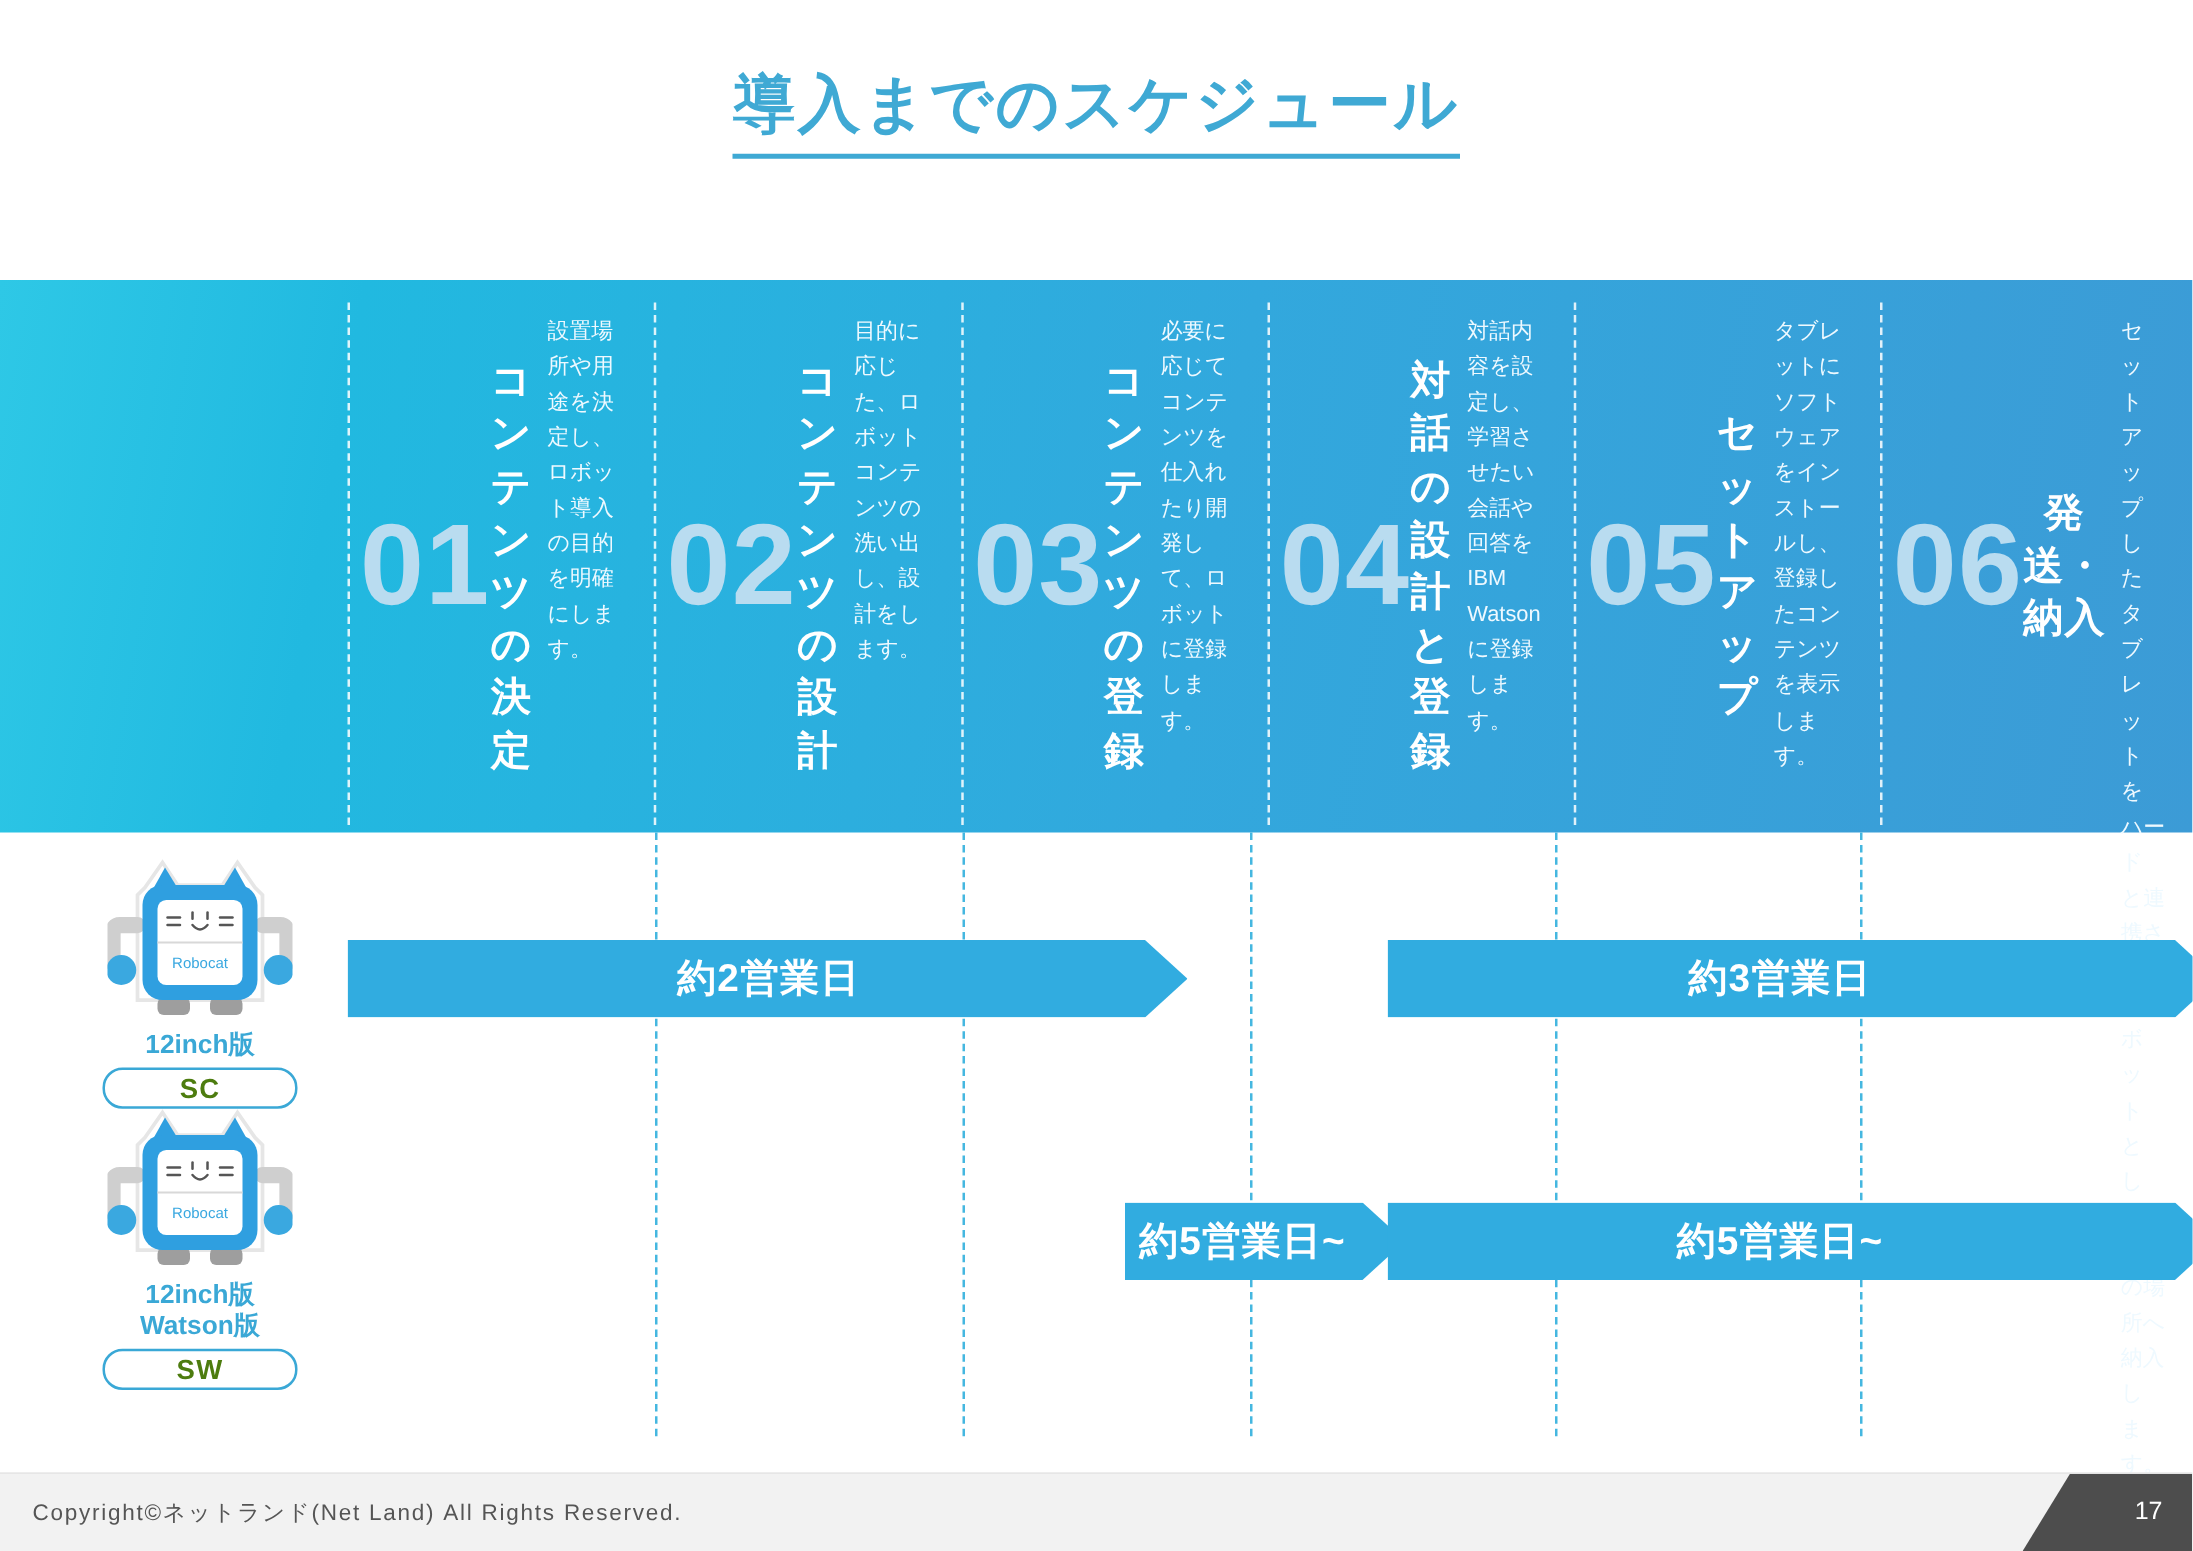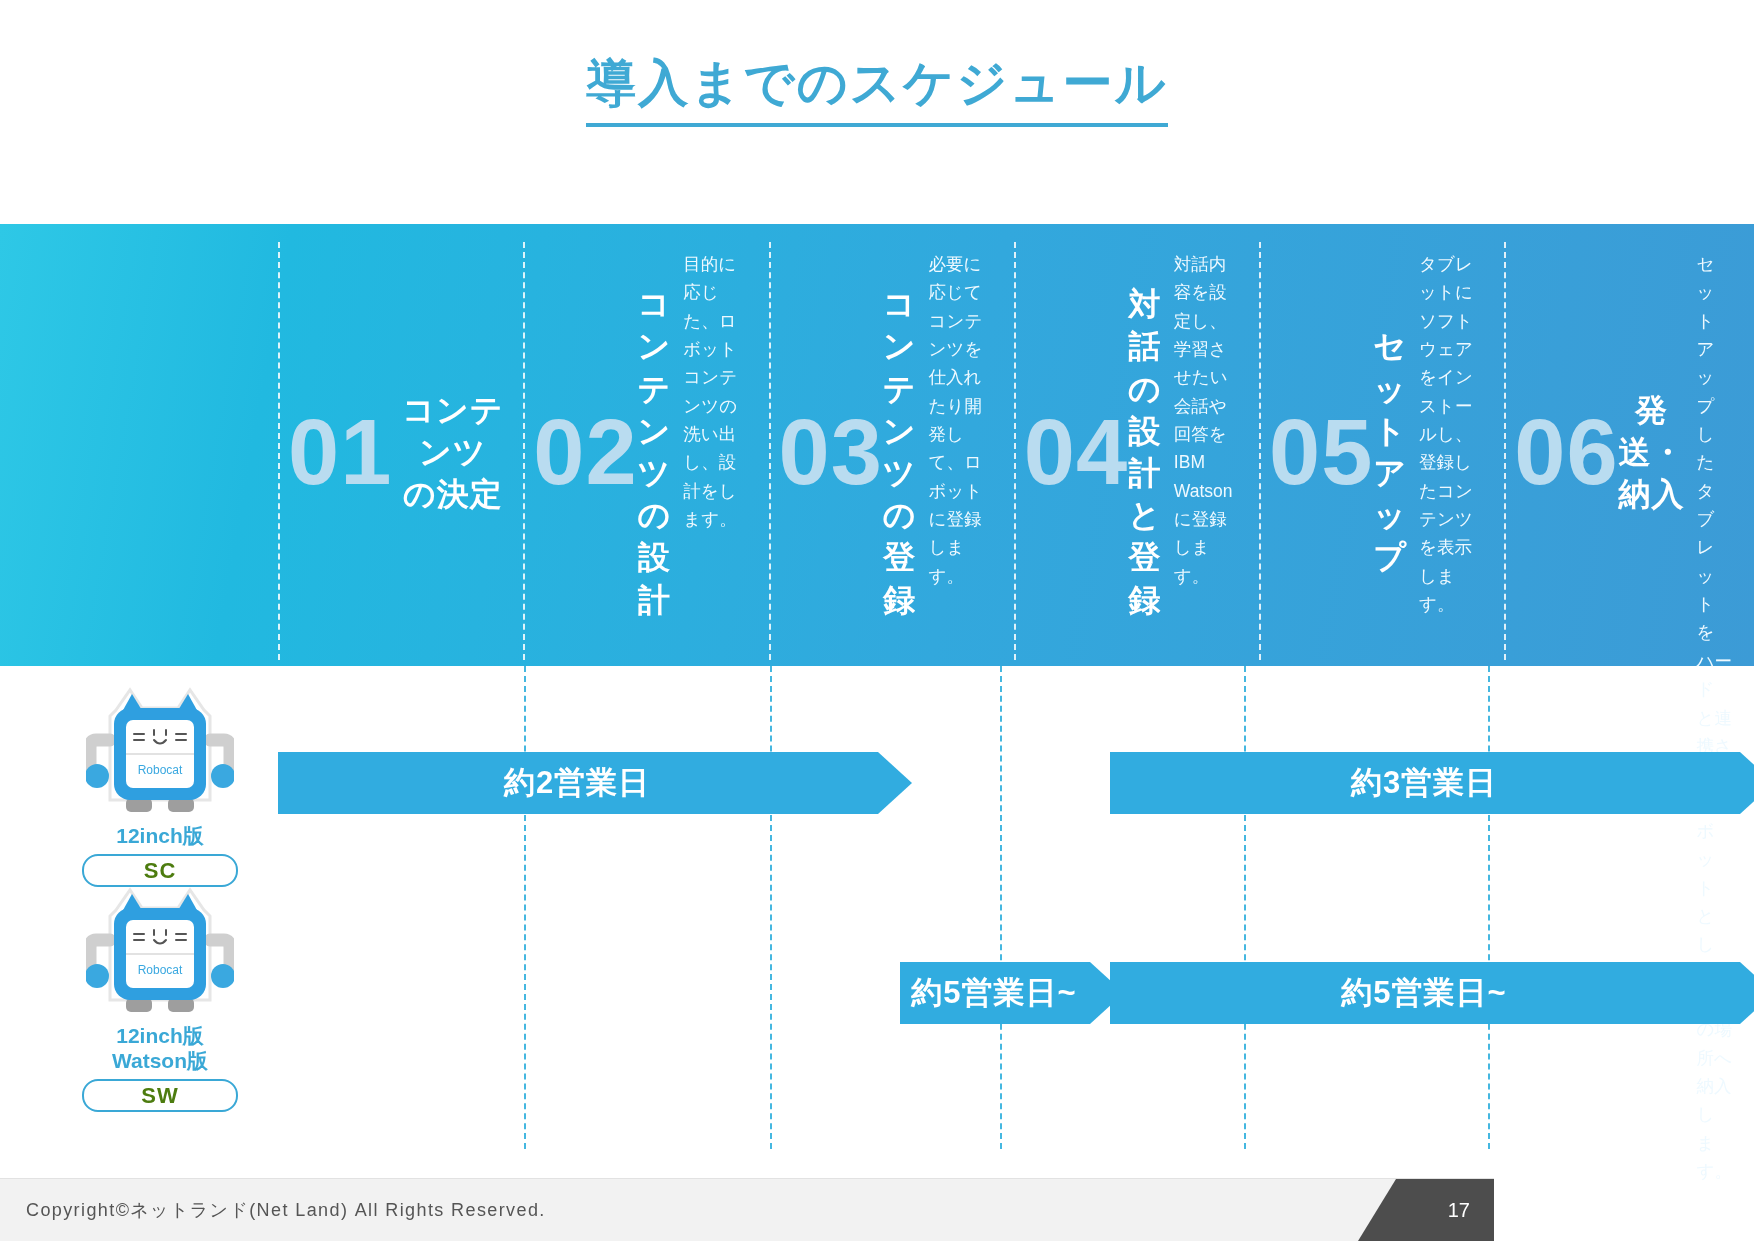--- a/index.html
+++ b/index.html
@@ -164,21 +164,21 @@
     clip-path: polygon(0 0, calc(100% - 34px) 0, 100% 50%, calc(100% - 34px) 100%, 0 100%);
     padding-right: 20px;
   }
   .bar-label { transform: translateX(-8px); }
 
   
   .footer {
     position: absolute;
     left: 0;
     bottom: 0;
-    width: 1494px;
+    width: 1754px;
     height: 62px;
     background: #f2f2f2;
     border-top: 1px solid #e2e2e2;
   }
   .footer-text {
     position: absolute;
     left: 26px;
     top: 50%;
     transform: translateY(-50%);
     font-size: 18px;
@@ -210,20 +210,21 @@
   <div class="title">導入までのスケジュール</div>
 </div>
 
 <div class="steps-band">
   <div class="step-spacer"></div>
 
   <div class="step-col">
     <div class="step-num">01</div>
     <div class="step-title">コンテンツ
 の決定</div>
+    <div class="step-desc">設置場所や用途を決定し、ロボット導入の目的を明確にします。</div>
   </div>
 
   <div class="step-col">
     <div class="step-num">02</div>
     <div class="step-title">コンテンツ
 の設計</div>
     <div class="step-desc">目的に応じた、ロボットコンテンツの洗い出し、設計をします。</div>
   </div>
 
   <div class="step-col">
@@ -326,21 +327,21 @@
           <path d="M68 58 q6 7 12 0" fill="none"></path>
         </g>
         <text x="74" y="92" text-anchor="middle" font-family="Liberation Sans, sans-serif" font-size="12" fill="#3aa8e0">Robocat</text>
       </g>
     </svg>
     <div class="robot-caption">12inch版
 Watson版</div>
     <div class="robot-pill">SW</div>
   </div>
 
-  <div class="bar arrow" style="left:278px; top:86px; width:614px;">
+  <div class="bar arrow" style="left:278px; top:86px; width:614px;padding-left:38px;">
     <span class="bar-label">約2営業日</span>
   </div>
   <div class="bar arrow" style="left:1110px; top:86px; width:644px;">
     <span class="bar-label">約3営業日</span>
   </div>
 
   <div class="bar arrow" style="left:900px; top:296px; width:204px;">
     <span class="bar-label">約5営業日~</span>
   </div>
   <div class="bar arrow" style="left:1110px; top:296px; width:644px;">

